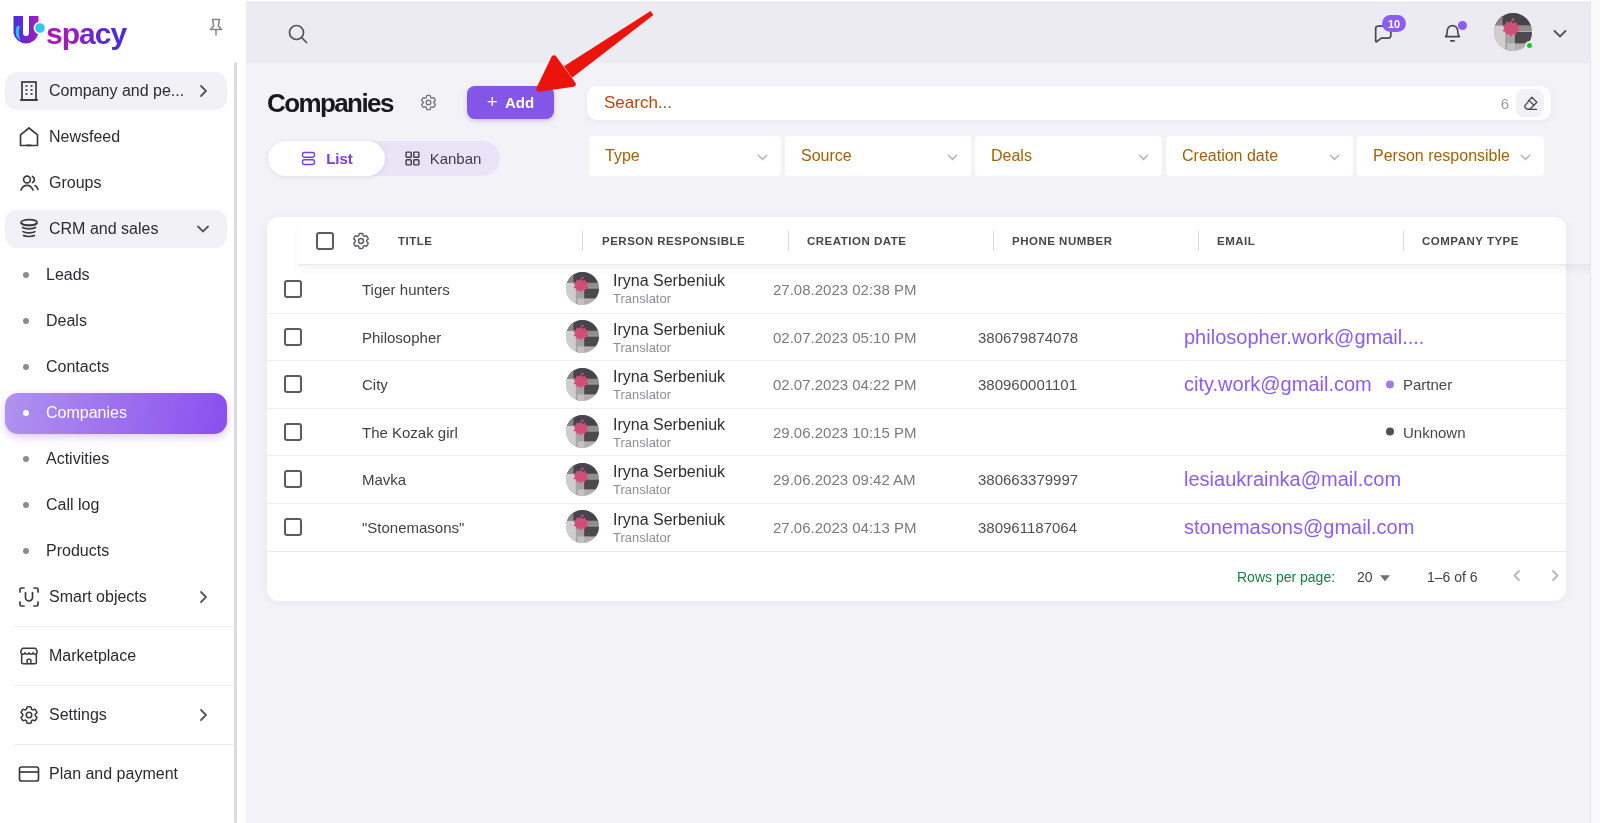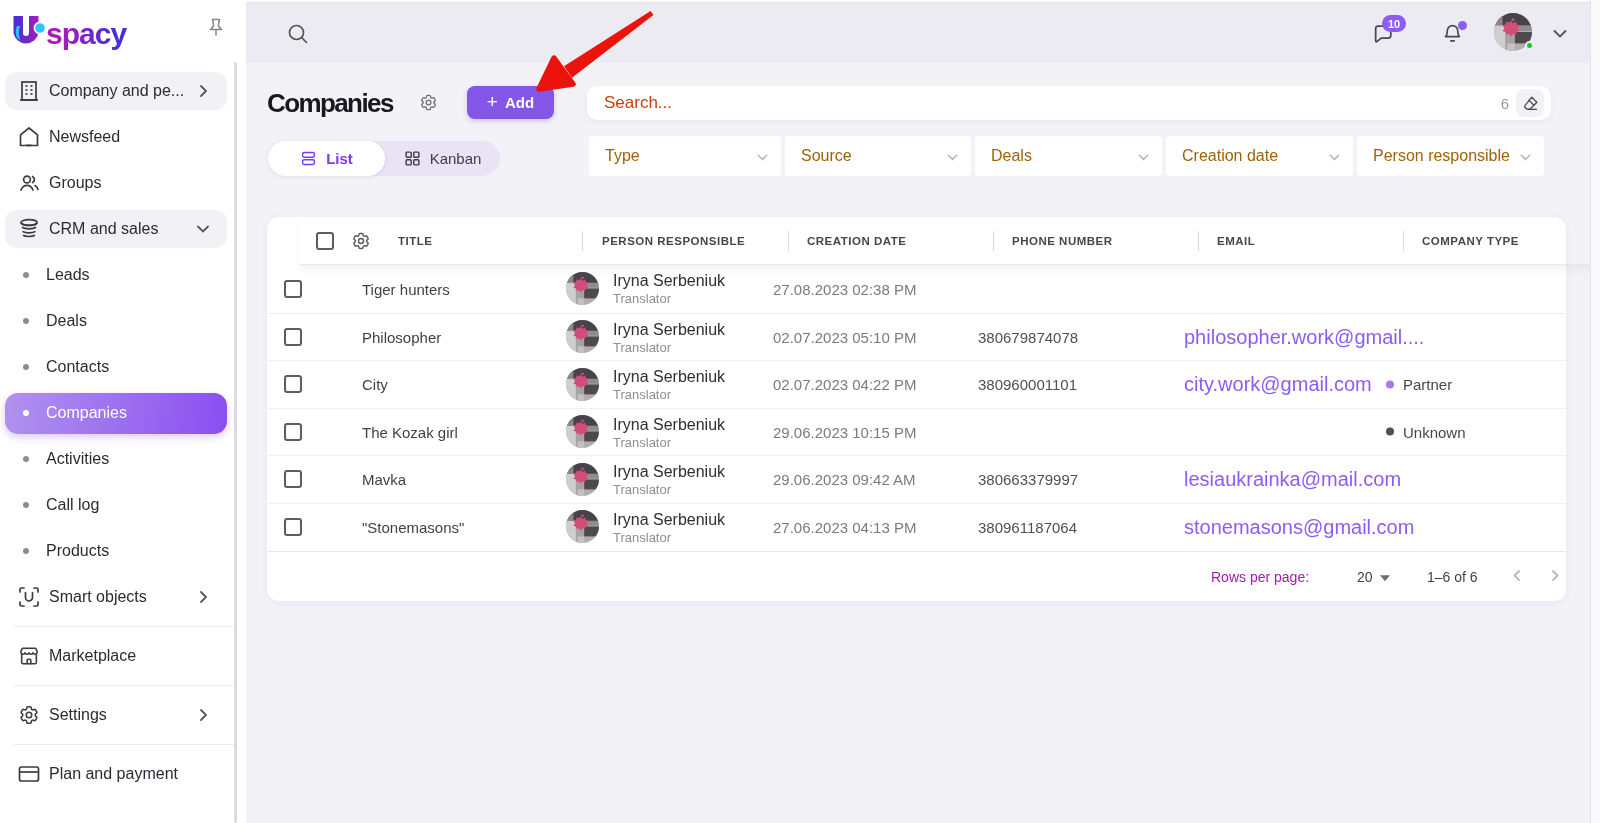--- a/index.html
+++ b/index.html
@@ -467,21 +467,21 @@
           <path d="M18 8l2 3 3-2 1 3 3 1-2 3 2 3-3 1-1 3-3-1-2 3-2-3-3 1-1-3-3-1 2-3-2-3 3-1 1-3 3 1z" fill="#d14e78"></path>
           <circle cx="20" cy="7" r="1.5" fill="#d14e78"></circle>
         </svg></span>
       <span class="pname">Iryna Serbeniuk</span>
       <span class="prole">Translator</span>
       <span class="cdate">27.06.2023 04:13 PM</span>
       <span class="phone">380961187064</span>
       <span class="email">stonemasons@gmail.com</span>
     </div>
     <div class="tfoot">
-      <span style="left:944px;color:#a21caf">Rows per page:</span>
+      <span style="left:970px;color:#15803d">Rows per page:</span>
       <span style="left:1090px">20</span>
       <span style="left:1113px;width:0;height:0;border-left:5px solid transparent;border-right:5px solid transparent;border-top:6px solid #6f6e76;transform:translateY(-30%)"></span>
       <span style="left:1160px">1–6 of 6</span>
       <span style="left:1243px"><svg width="14" height="14" viewBox="0 0 14 14" fill="none" stroke="#b7b6be" stroke-width="1.8" stroke-linecap="round">
           <path d="M9 2.5L4.5 7 9 11.5"></path>
         </svg></span>
       <span style="left:1281px"><svg width="14" height="14" viewBox="0 0 14 14" fill="none" stroke="#b7b6be" stroke-width="1.8" stroke-linecap="round">
           <path d="M5 2.5L9.5 7 5 11.5"></path>
         </svg></span>
     </div>

